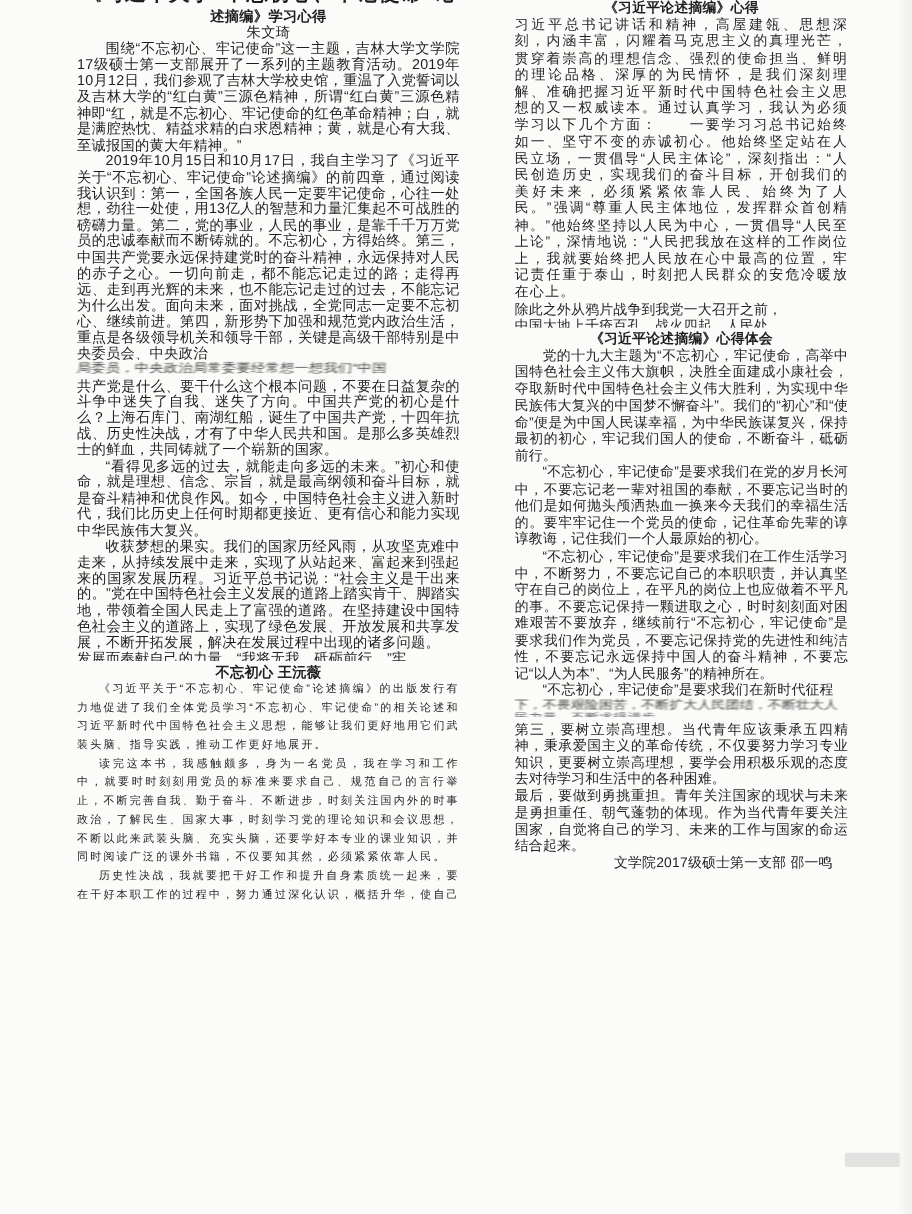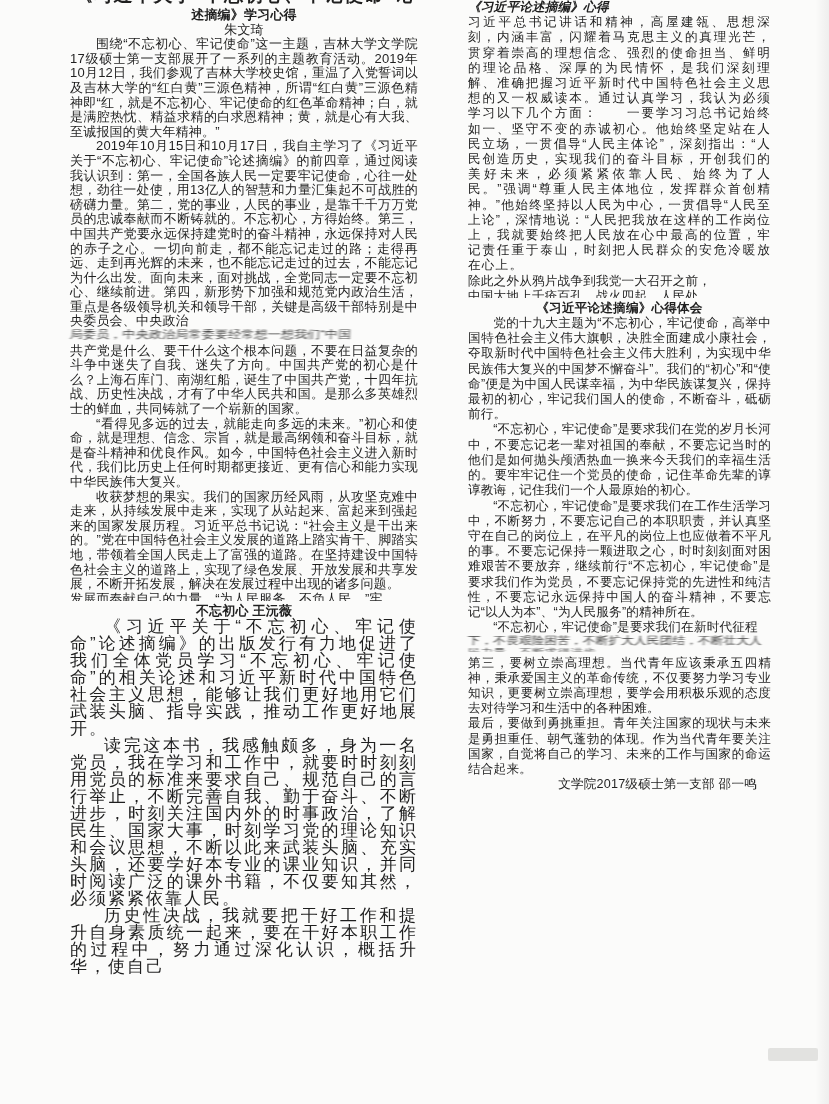--- a/index.html
+++ b/index.html
@@ -19,38 +19,38 @@
   }
   .col{position:absolute;top:0;text-align:justify;}
   .col-left{left:70px;width:348px;}
   .col-right{left:468px;width:303px;}
 
   .col p{margin:0;text-indent:2em;}
   .noindent{text-indent:0 !important;}
 
   
   .col-left p{font-size:13px;line-height:14.6px;letter-spacing:.2px;}
-  .col-left .loose{font-size:17px;line-height:17px;letter-spacing:2px;}
+  .col-left .loose{font-size:10px;line-height:17px;letter-spacing:2px;}
 
   
   .col-right p{font-size:12.6px;line-height:15.2px;letter-spacing:.2px;}
   .col-right .spread{letter-spacing:1.2px;}
 
   .title-top{height:8px;overflow:hidden;}
   .title-top span{display:block;margin-top:-16px;font-weight:bold;font-size:19px;
     line-height:22px;text-align:center;letter-spacing:1px;}
   .title-main{font-weight:bold;font-size:19px;line-height:23px;text-align:center;
     letter-spacing:1px;margin:0;}
   .author{font-size:11.5px;line-height:17px;text-align:center;margin:0 0 3px 0;}
 
   .branch-heading{font-weight:bold;font-size:15px;line-height:20px;text-align:center;
     letter-spacing:2px;margin:12px 0 10px 0;}
 
-  .r-heading1{font-weight:bold;font-size:14.5px;line-height:20px;text-align:left;
-    letter-spacing:1px;margin:8px 0 3px 0;font-style:italic;}
+  .r-heading1{font-weight:bold;font-size:14.5px;line-height:20px;text-align:center;
+    letter-spacing:1px;margin:8px 0 3px 0;}
   .r-heading2{font-weight:bold;font-size:17.5px;line-height:22px;text-align:center;
     letter-spacing:1px;margin:11px 0 12px 0;}
 
   .cut{height:9px;overflow:hidden;margin:0 0 3px 0;}
   .garble{
     filter:blur(.8px);opacity:.88;letter-spacing:.8px;
     transform:skewX(-3deg) scaleY(.84);transform-origin:left top;
     white-space:nowrap;overflow:hidden;
   }
   .overlap{
@@ -74,21 +74,21 @@
   <p class="title-main noindent">述摘编》学习心得</p>
   <p class="author noindent">朱文琦</p>
 
   <p>围绕“不忘初心、牢记使命”这一主题，吉林大学文学院17级硕士第一支部展开了一系列的主题教育活动。2019年10月12日，我们参观了吉林大学校史馆，重温了入党誓词以及吉林大学的“红白黄”三源色精神，所谓“红白黄”三源色精神即“红，就是不忘初心、牢记使命的红色革命精神；白，就是满腔热忱、精益求精的白求恩精神；黄，就是心有大我、至诚报国的黄大年精神。”</p>
   <p>2019年10月15日和10月17日，我自主学习了《习近平关于“不忘初心、牢记使命”论述摘编》的前四章，通过阅读我认识到：第一，全国各族人民一定要牢记使命，心往一处想，劲往一处使，用13亿人的智慧和力量汇集起不可战胜的磅礴力量。第二，党的事业，人民的事业，是靠千千万万党员的忠诚奉献而不断铸就的。不忘初心，方得始终。第三，中国共产党要永远保持建党时的奋斗精神，永远保持对人民的赤子之心。一切向前走，都不能忘记走过的路；走得再远、走到再光辉的未来，也不能忘记走过的过去，不能忘记为什么出发。面向未来，面对挑战，全党同志一定要不忘初心、继续前进。第四，新形势下加强和规范党内政治生活，重点是各级领导机关和领导干部，关键是高级干部特别是中央委员会、中央政治</p>
   <p class="garble noindent">局委员，中央政治局常委要经常想一想我们“中国</p>
   <p class="noindent">共产党是什么、要干什么这个根本问题，不要在日益复杂的斗争中迷失了自我、迷失了方向。中国共产党的初心是什么？上海石库门、南湖红船，诞生了中国共产党，十四年抗战、历史性决战，才有了中华人民共和国。是那么多英雄烈士的鲜血，共同铸就了一个崭新的国家。</p>
   <p>“看得见多远的过去，就能走向多远的未来。”初心和使命，就是理想、信念、宗旨，就是最高纲领和奋斗目标，就是奋斗精神和优良作风。如今，中国特色社会主义进入新时代，我们比历史上任何时期都更接近、更有信心和能力实现中华民族伟大复兴。</p>
   <p>收获梦想的果实。我们的国家历经风雨，从攻坚克难中走来，从持续发展中走来，实现了从站起来、富起来到强起来的国家发展历程。习近平总书记说：“社会主义是干出来的。”党在中国特色社会主义发展的道路上踏实肯干、脚踏实地，带领着全国人民走上了富强的道路。在坚持建设中国特色社会主义的道路上，实现了绿色发展、开放发展和共享发展，不断开拓发展，解决在发展过程中出现的诸多问题。</p>
   <div class="cut">
-    <p class="noindent">发展而奉献自己的力量。“为人民服务，不负人民。”牢</p>
+    <p class="noindent">发展而奉献自己的力量。“我将无我，砥砺前行。”牢</p>
   </div>
 
   <p class="branch-heading noindent">不忘初心 王沅薇</p>
 
   <p class="loose">《习近平关于“不忘初心、牢记使命”论述摘编》的出版发行有力地促进了我们全体党员学习“不忘初心、牢记使命”的相关论述和习近平新时代中国特色社会主义思想，能够让我们更好地用它们武装头脑、指导实践，推动工作更好地展开。</p>
   <p class="loose">读完这本书，我感触颇多，身为一名党员，我在学习和工作中，就要时时刻刻用党员的标准来要求自己、规范自己的言行举止，不断完善自我、勤于奋斗、不断进步，时刻关注国内外的时事政治，了解民生、国家大事，时刻学习党的理论知识和会议思想，不断以此来武装头脑、充实头脑，还要学好本专业的课业知识，并同时阅读广泛的课外书籍，不仅要知其然，必须紧紧依靠人民。</p>
   <p class="loose">历史性决战，我就要把干好工作和提升自身素质统一起来，要在干好本职工作的过程中，努力通过深化认识，概括升华，使自己</p>
 </div>
 
 <div class="col col-right">

